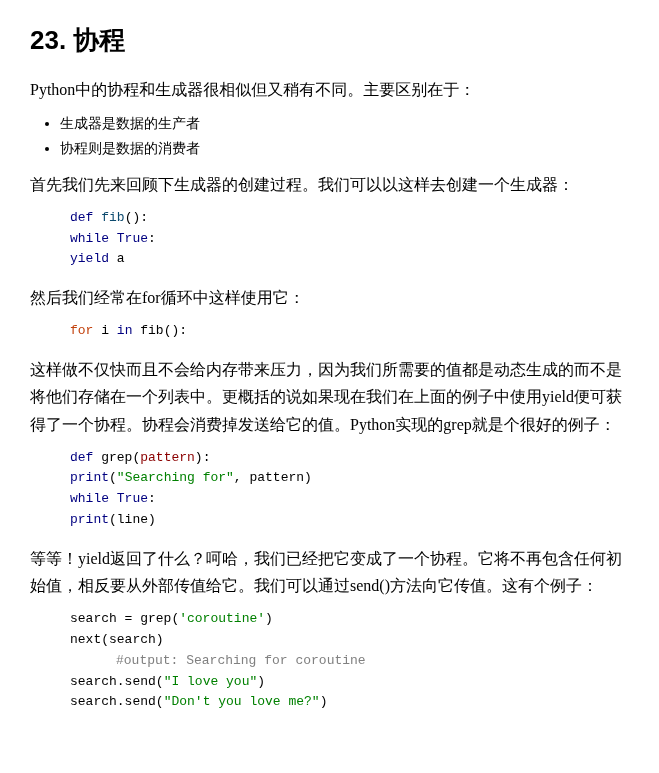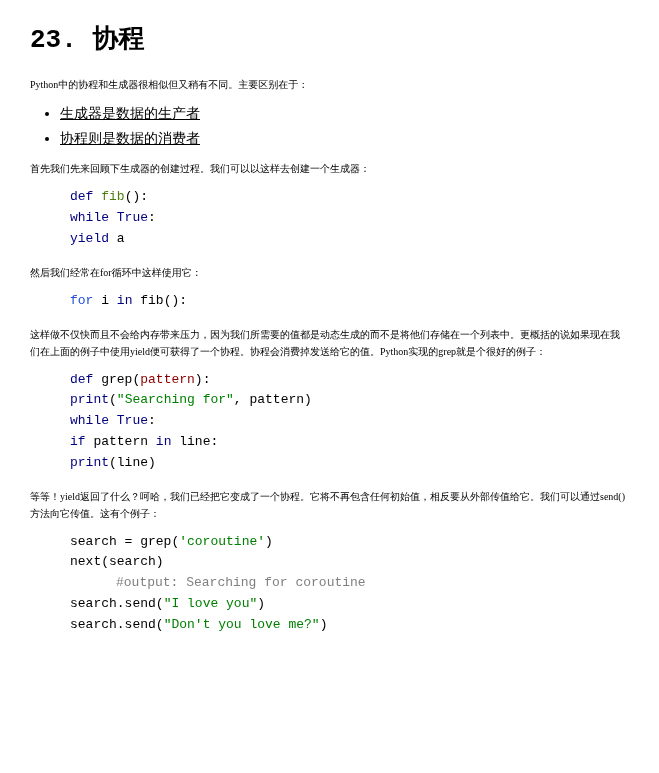--- a/index.html
+++ b/index.html
@@ -14,34 +14,33 @@
       background: #fff;
       padding: 20px 30px;
       width: 659px;
       min-height: 773px;
       line-height: 1.6;
     }
     h1 {
       font-size: 26px;
       font-weight: bold;
       margin-bottom: 14px;
-      font-family: Liberation Mono, monospace;
+      font-family: Liberation Sans, sans-serif;
     }
     p {
       margin-bottom: 10px;
-      font-size: 10px;
+      font-size: 16px;
       line-height: 1.7;
     }
     ul {
       margin: 8px 0 10px 30px;
     }
     ul li {
       margin-bottom: 3px;
       font-size: 14px;
-      text-decoration: underline;
     }
     .code-block {
       font-family: "Courier New", Courier, monospace;
       font-size: 13px;
       margin: 10px 0 14px 40px;
       line-height: 1.6;
       background: none;
     }
   </style>
 </head>
@@ -52,38 +51,37 @@
 <p>Python中的协程和生成器很相似但又稍有不同。主要区别在于：</p>
 
 <ul>
   <li>生成器是数据的生产者</li>
   <li>协程则是数据的消费者</li>
 </ul>
 
 <p>首先我们先来回顾下生成器的创建过程。我们可以以这样去创建一个生成器：</p>
 
 <div class="code-block" id="code1-container">
-    <div><span style="color: rgb(0, 0, 128);">def </span><span style="color: #4d7c0f; text-align: center;">fib</span><span>():</span></div>
+    <div><span style="color: rgb(0, 0, 128);">def </span><span style="color: #0c4a6e; text-align: center;">fib</span><span>():</span></div>
     <div><span style="color: rgb(0, 0, 128);">    while True</span><span>:</span></div>
     <div><span style="color: rgb(0, 0, 128);">        yield </span><span>a</span></div>
   </div>
 
 <p>然后我们经常在for循环中这样使用它：</p>
 
 <div class="code-block" id="code2-container">
-    <div><span style="color: #1d4ed8;">for </span><span>i </span><span style="color: rgb(0, 0, 128);">in </span><span>fib():</span></div>
+    <div><span style="color: #c2410c;">for </span><span>i </span><span style="color: rgb(0, 0, 128);">in </span><span>fib():</span></div>
   </div>
 
 <p>这样做不仅快而且不会给内存带来压力，因为我们所需要的值都是动态生成的而不是将他们存储在一个列表中。更概括的说如果现在我们在上面的例子中使用yield便可获得了一个协程。协程会消费掉发送给它的值。Python实现的grep就是个很好的例子：</p>
 
 <div class="code-block" id="code3-container">
     <div><span style="color: rgb(0, 0, 128);">def </span><span style="color: #000000;">grep</span><span>(</span><span style="color: rgb(139, 0, 0);">pattern</span><span>):</span></div>
     <div><span>    </span><span style="color: rgb(0, 0, 128);">print</span><span>(</span><span style="color: rgb(0, 128, 0);">"Searching for"</span><span>, pattern)</span></div>
     <div><span style="color: rgb(0, 0, 128);">    while True</span><span>:</span></div>
-    <div><span style="color: rgb(0, 0, 128);">        if </span><span>pattern </span><span style="color: rgb(0, 0, 128);">in </span><span>line:</span></div>
     <div><span>            </span><span style="color: rgb(0, 0, 128);">print</span><span>(line)</span></div>
   </div>
 
 <p>等等！yield返回了什么？呵哈，我们已经把它变成了一个协程。它将不再包含任何初始值，相反要从外部传值给它。我们可以通过send()方法向它传值。这有个例子：</p>
 
 <div class="code-block" id="code4-container">
     <div><span>search = grep(</span><span style="color: rgb(0, 128, 0); margin-top: 28px;">'coroutine'</span><span>)</span></div>
     <div><span>next(search)</span></div>
     <div><span style="color: rgb(128, 128, 128); margin-left: 46px;">#output: Searching for coroutine</span></div>
     <div><span>search.send(</span><span style="color: rgb(0, 128, 0);">"I love you"</span><span>)</span></div>

